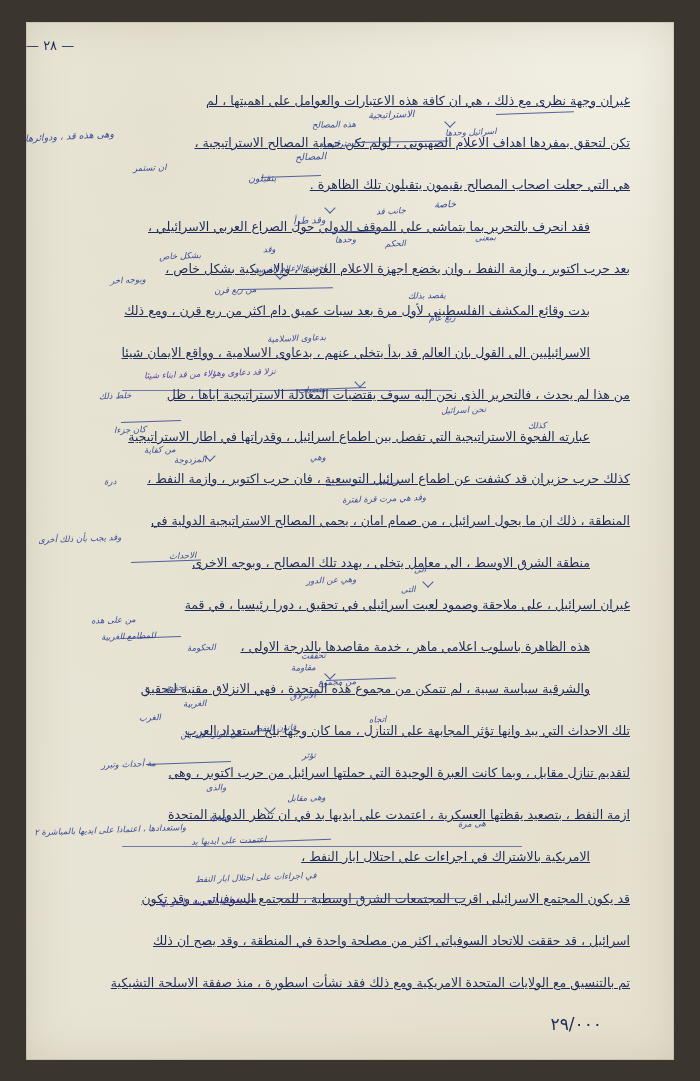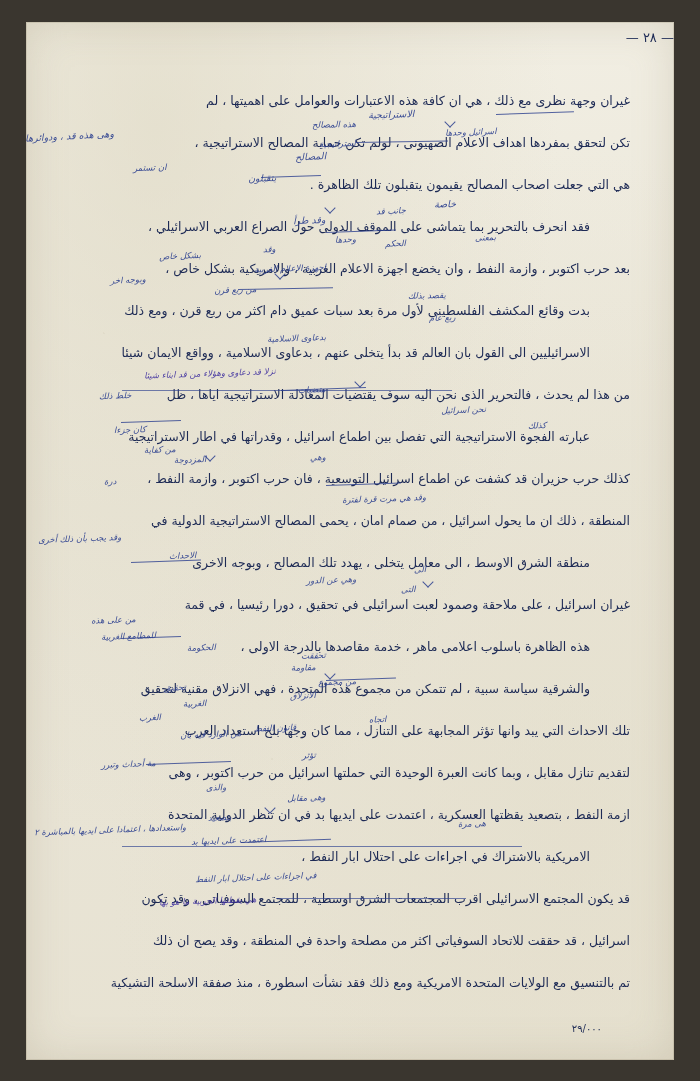--- a/index.html
+++ b/index.html
@@ -45,38 +45,39 @@
     left:44px; right:44px; top:58px;
     direction:rtl;
     text-align:justify;
     color:#1d2a55;
     font-family:"DejaVu Sans", sans-serif;
     font-size:12.5px;
     line-height:42px;
   }
   .pagenum{
     position:absolute;
-    top:8px; left:0; right:0;
-    text-align:right;
+    top:16px; left:0; right:0;
+    text-align:left;
     color:#1d2a55;
     font-size:13px;
     letter-spacing:1px;
   }
   .footnum{
     position:absolute;
     bottom:26px; right:72px;
     color:#1d2a55;
-    font-size:10px;
+    font-size:17px;
     letter-spacing:1px;
     text-align:center;
   }
   .line{
     display:block;
     white-space:nowrap;
     position:relative;
+    text-decoration:underline;
   }
   .line.indent{ padding-right:40px; }
 
   
   .ink{
     position:absolute; inset:0;
     pointer-events:none;
   }
   .hw{
     position:absolute;

